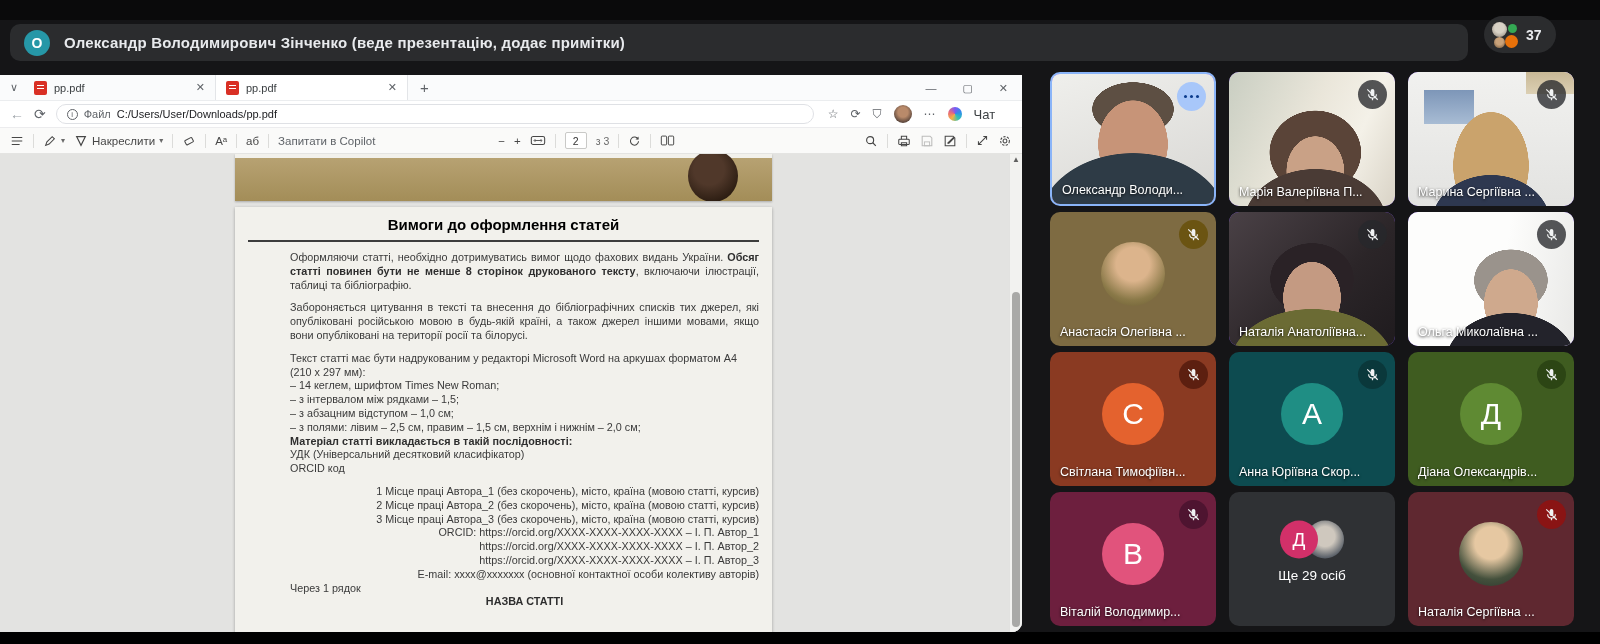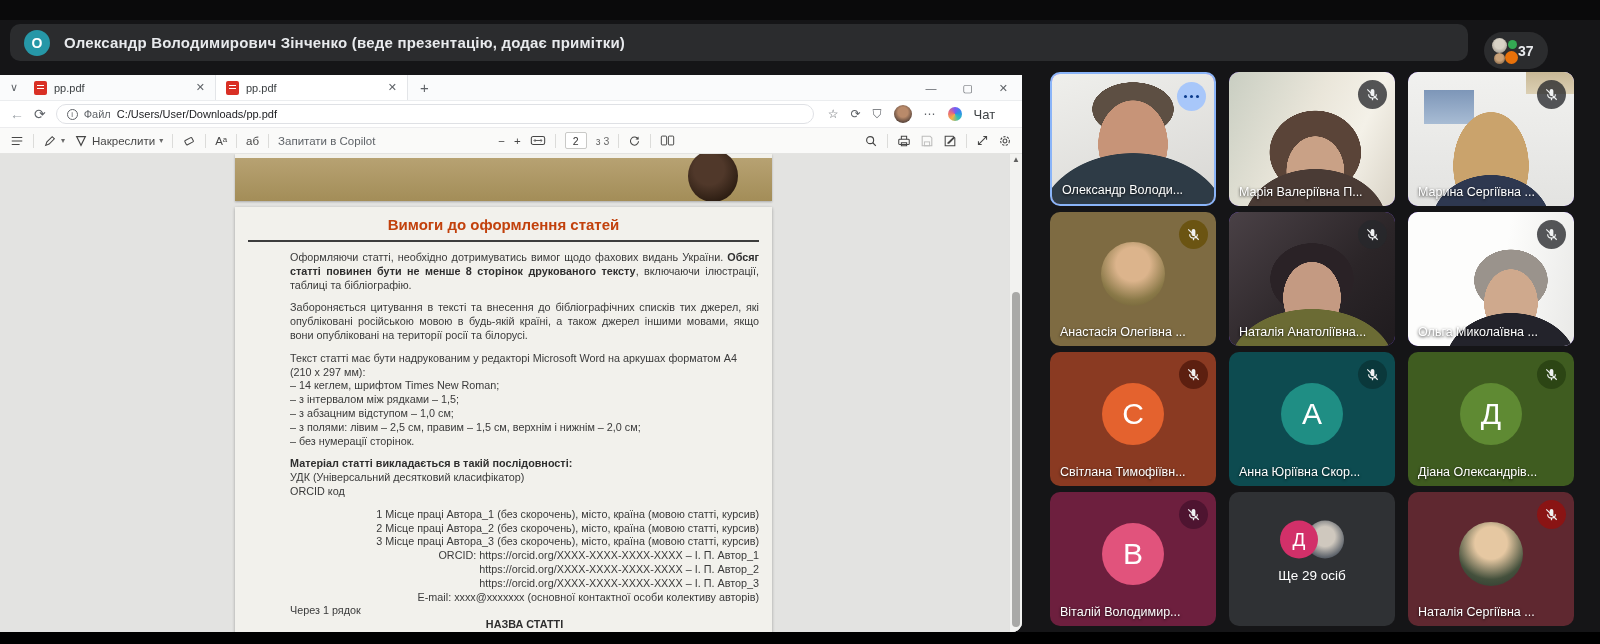--- a/index.html
+++ b/index.html
@@ -4,21 +4,21 @@
 <style>
   * { box-sizing: border-box; margin: 0; padding: 0; }
   html,body { width:1600px; height:644px; background:#151517; font-family:"Liberation Sans",sans-serif; overflow:hidden; }
   #app { position:relative; width:1600px; height:644px; background:#151517; }
 
   
   .top-strip { position:absolute; left:0; top:0; width:1600px; height:20px; background:#0a0a0b; }
   .presenter-bar { position:absolute; left:10px; top:24px; width:1458px; height:37px; background:#2b2c2e; border-radius:10px; display:flex; align-items:center; padding:0 14px; gap:14px; }
   .presenter-avatar { width:26px; height:26px; border-radius:50%; color:#fff; font-size:14px; font-weight:700; display:flex; align-items:center; justify-content:center; }
   .presenter-title { color:#e8eaed; font-size:15px; font-weight:600; letter-spacing:.2px; white-space:nowrap; }
-  .count-pill { position:absolute; left:1484px; top:32px; height:37px; background:#2b2c2e; border-radius:19px; display:flex; align-items:center; padding:0 14px 0 8px; }
+  .count-pill { position:absolute; left:1484px; top:16px; height:37px; background:#2b2c2e; border-radius:19px; display:flex; align-items:center; padding:0 14px 0 8px; gap:8px; }
   .mini-cluster { position:relative; width:26px; height:26px; }
   .mini-cluster i { position:absolute; border-radius:50%; display:block; }
   .mc1 { left:0; top:0; width:15px; height:15px; background:radial-gradient(circle at 50% 40%, #d8d2c6 40%, #8a8074); }
   .mc2 { right:1px; top:2px; width:9px; height:9px; background:#34a853; }
   .mc3 { left:2px; bottom:0; width:11px; height:11px; background:radial-gradient(circle at 50% 40%, #c9a27a 40%, #6e5236); }
   .mc4 { right:0; bottom:0; width:13px; height:13px; background:#e8710a; }
   .count-num { color:#e8eaed; font-size:14px; font-weight:700; }
 
   
   .share { position:absolute; left:0; top:75px; width:1022px; height:557px; background:#fff; border-radius:0 0 10px 0; overflow:hidden; }
@@ -56,21 +56,21 @@
   .page-input { width:22px; height:17px; border:1px solid #c9c9c7; background:#fff; border-radius:2px; font-size:10.5px; color:#333; text-align:center; line-height:16px; }
   .page-total { color:#6a6a6a; font-size:10.5px; }
   .sp1 { flex:1.6; } .sp2 { flex:2.6; }
 
   .viewer { position:relative; height:478px; background:#e3e3e1; overflow:hidden; }
   .page1frag { position:absolute; left:235px; top:0; width:537px; height:47px; background:#f2f1ec; overflow:hidden; box-shadow:0 1px 2px rgba(0,0,0,.25); }
   .tan-band { position:absolute; left:0; right:0; top:4px; bottom:0; background:linear-gradient(#b7a272,#a38d58); }
   .planet { position:absolute; right:34px; top:-4px; width:50px; height:52px; border-radius:50%; background:radial-gradient(circle at 42% 38%, #50382a 0 35%, #2c1d12 75%, #1c1208); }
 
   .page2 { position:absolute; left:235px; top:53px; width:537px; height:560px; background:#f2f1ec; box-shadow:0 1px 3px rgba(0,0,0,.3); padding:7px 13px 0; color:#3a3a3a; }
-  .doc-title { text-align:center; font-size:15px; font-weight:700; color:#c2410c; margin:2px 0 7px; }
+  .doc-title { text-align:center; font-size:15px; font-weight:700; color:#000000; margin:2px 0 7px; }
   .doc-rule { height:2px; background:#3d3d3d; margin-bottom:9px; }
   .doc p { font-size:10.8px; line-height:13.8px; text-align:justify; margin-bottom:9px;margin-left:42px; }
   .doc .tight { margin-bottom:0; text-align:left; }
   .doc .gap { margin-bottom:9px; }
   .doc .right { text-align:right; margin-bottom:0; }
   .doc .center { text-align:center; margin-bottom:0; }
   .doc b { color:#2e2e2e; }
 
   .v-scroll { position:absolute; right:0; top:0; bottom:0; width:13px; background:#f2f2f0; border-left:1px solid #e2e2e0; }
   .v-scroll .arr { position:absolute; top:1px; left:0; right:0; text-align:center; color:#606060; font-size:8px; }
@@ -298,21 +298,20 @@
       <div class="page2 doc">
         <div class="doc-title">Вимоги до оформлення статей</div>
         <div class="doc-rule"></div>
         <p><span>Оформляючи статті, необхідно дотримуватись вимог щодо фахових видань України. </span><b>Обсяг статті повинен бути не менше 8 сторінок друкованого тексту</b><span>, включаючи ілюстрації, таблиці та бібліографію.</span></p>
         <p>Забороняється цитування в тексті та внесення до бібліографічних списків тих джерел, які опубліковані російською мовою в будь-якій країні, а також джерел іншими мовами, якщо вони опубліковані на території росії та білорусі.</p>
         <p class="tight">Текст статті має бути надрукованим у редакторі Microsoft Word на аркушах форматом А4 (210 х 297 мм):</p>
         <p class="tight">– 14 кеглем, шрифтом Times New Roman;</p>
         <p class="tight">– з інтервалом між рядками – 1,5;</p>
         <p class="tight">– з абзацним відступом – 1,0 см;</p>
         <p class="tight">– з полями: лівим – 2,5 см, правим – 1,5 см, верхнім і нижнім – 2,0 см;</p>
-        <p class="tight gap">– без нумерації сторінок.</p>
         <p class="tight"><b>Матеріал статті викладається в такій послідовності:</b></p>
         <p class="tight">УДК (Універсальний десятковий класифікатор)</p>
         <p class="tight gap">ORCID код</p>
         <p class="right">1 Місце праці Автора_1 (без скорочень), місто, країна (мовою статті, курсив)</p>
         <p class="right">2 Місце праці Автора_2 (без скорочень), місто, країна (мовою статті, курсив)</p>
         <p class="right">3 Місце праці Автора_3 (без скорочень), місто, країна (мовою статті, курсив)</p>
         <p class="right">ORCID: https://orcid.org/XXXX-XXXX-XXXX-XXXX – І. П. Автор_1</p>
         <p class="right">https://orcid.org/XXXX-XXXX-XXXX-XXXX – І. П. Автор_2</p>
         <p class="right">https://orcid.org/XXXX-XXXX-XXXX-XXXX – І. П. Автор_3</p>
         <p class="right gap">E-mail: xxxx@xxxxxxx (основної контактної особи колективу авторів)</p>

